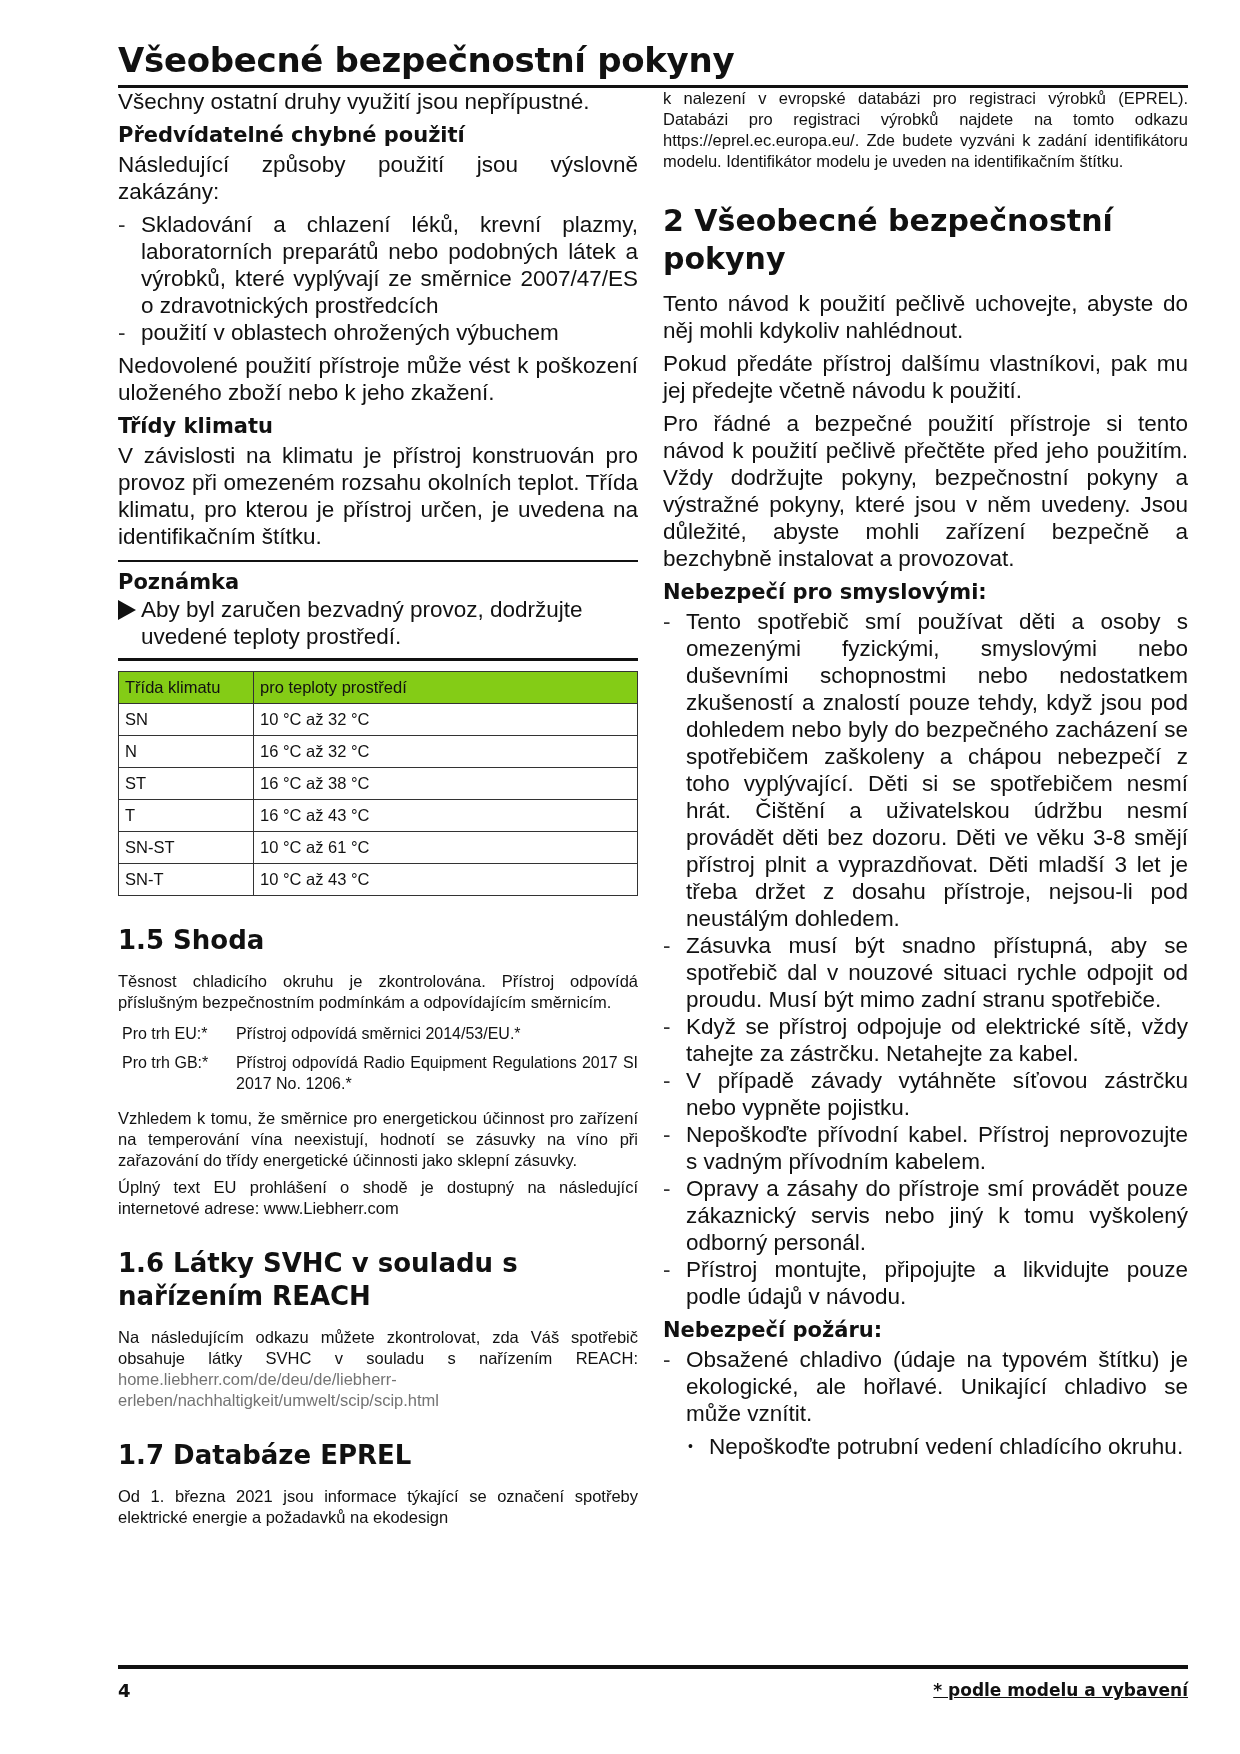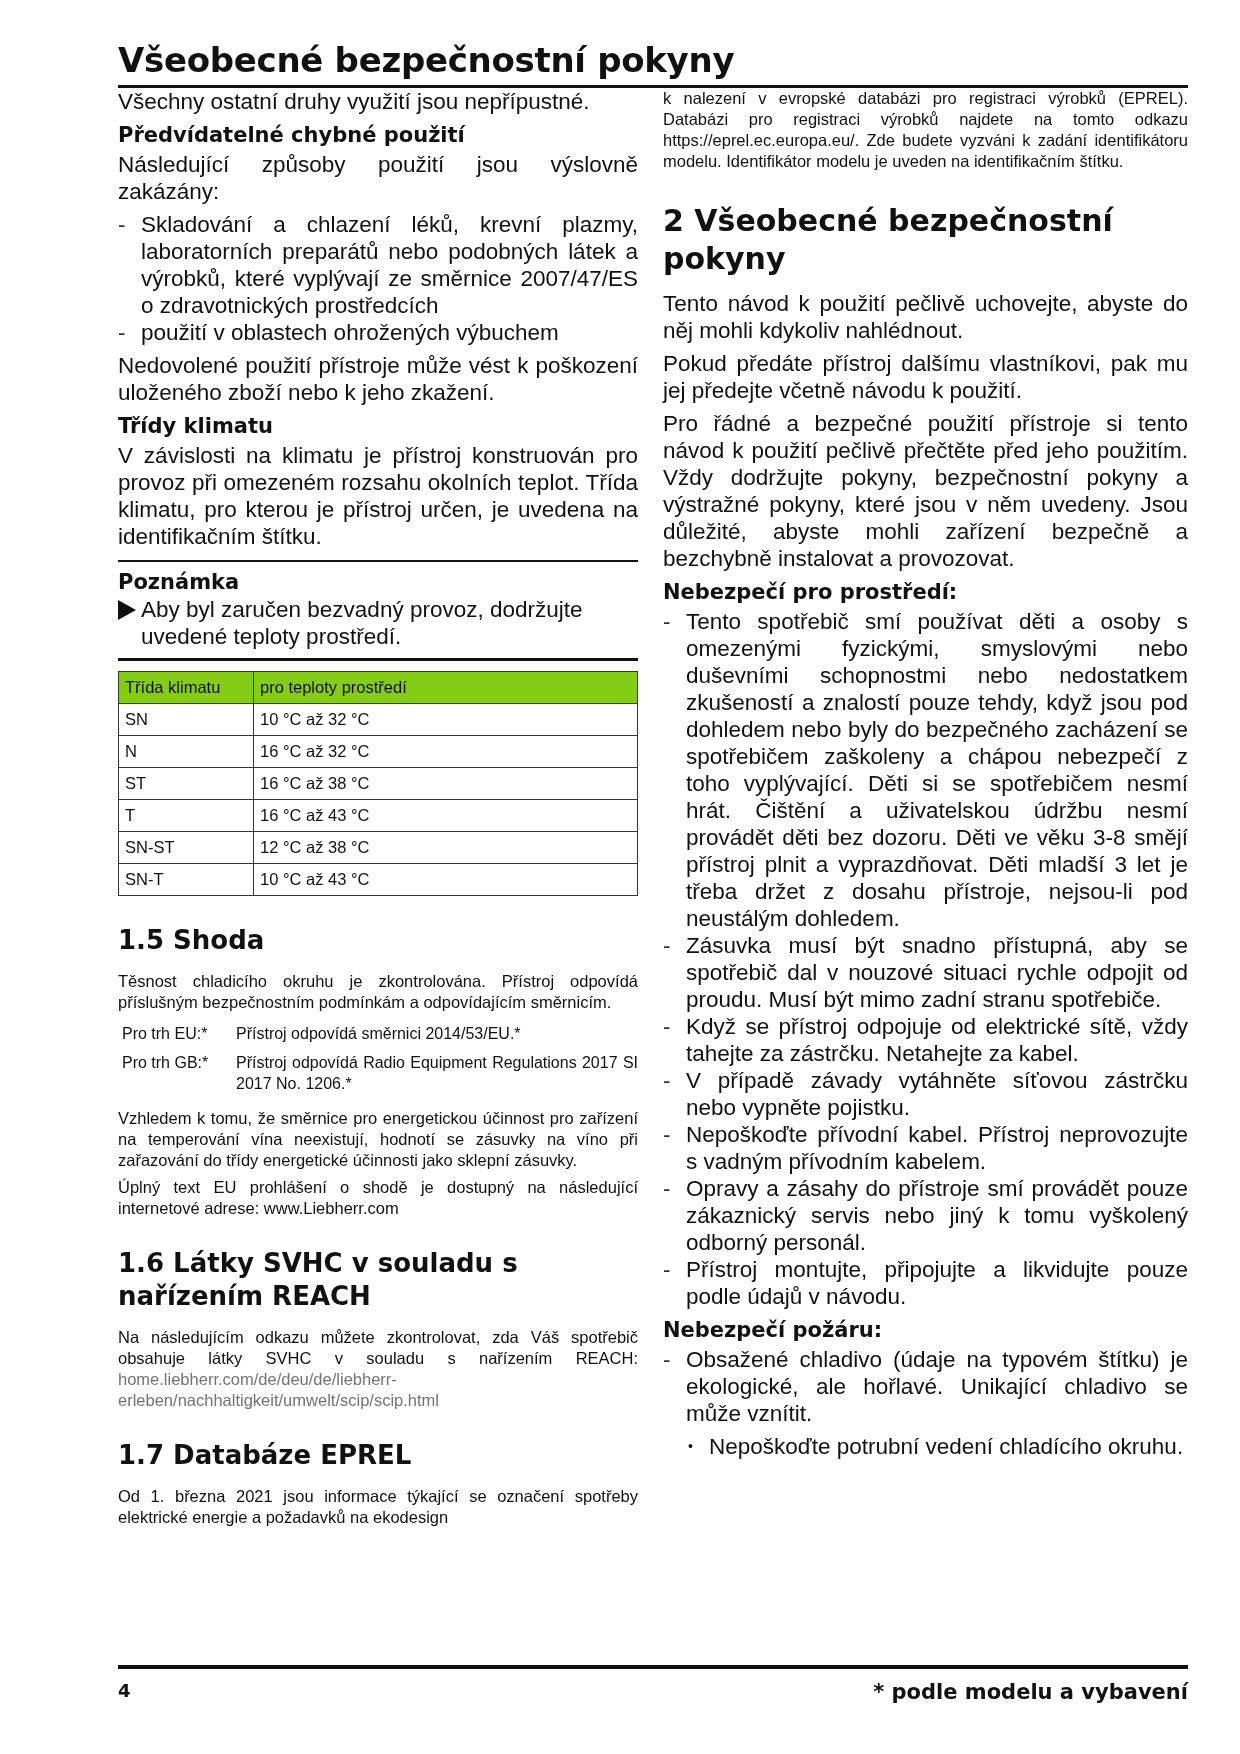--- a/index.html
+++ b/index.html
@@ -31,21 +31,21 @@
   table.climate th, table.climate td { border: 1.5px solid #333; padding: 0 6px; height: 31px; text-align: left; font-weight: normal; }
   table.climate th { background: #84cc16; }
   table.climate td:first-child, table.climate th:first-child { width: 122px; }
   .defs { margin: 10px 0 14px 4px; font-size: 16px; line-height: 21px; }
   .def-row { display: flex; margin-bottom: 8px; }
   .def-term { width: 114px; flex: none; }
   .def-desc { flex: 1; text-align: justify; }
   .link { color: #737373; }
   .bottom-rule { position: absolute; left: 118px; top: 1665px; width: 1070px; height: 4px; background: #111; }
   .page-number { position: absolute; left: 118px; top: 1680px; font-family: "DejaVu Sans", sans-serif; font-weight: bold; font-size: 18px; }
-  .footnote { position: absolute; right: 52px; top: 1680px; font-family: "DejaVu Sans", sans-serif; font-weight: bold; font-size: 21px; }
+  .footnote { position: absolute; right: 52px; top: 1680px; font-family: "DejaVu Sans", sans-serif; font-weight: bold; font-size: 17px; text-decoration: underline; }
 </style>
 </head>
 <body>
 
 <div class="page-header">
   <h1 class="page-title">Všeobecné bezpečnostní pokyny</h1>
 </div>
 <div class="top-rule"></div>
 
 <div class="col col-left">
@@ -89,21 +89,21 @@
       <tr>
           <td>ST</td>
           <td>16 °C až 38 °C</td>
         </tr>
       <tr>
           <td>T</td>
           <td>16 °C až 43 °C</td>
         </tr>
       <tr>
           <td>SN-ST</td>
-          <td>12 °C až 38 °C</td>
+          <td>10 °C až 61 °C</td>
         </tr>
       <tr>
           <td>SN-T</td>
           <td>10 °C až 43 °C</td>
         </tr>
     </tbody>
   </table>
 
   <h2 class="h2">1.5  Shoda</h2>
   <p class="small">Těsnost chladicího okruhu je zkontrolována. Přístroj odpo­vídá příslušným bezpečnostním podmínkám a odpovídajícím směrnicím.</p>
@@ -128,21 +128,21 @@
 </div>
 
 <div class="col col-right">
   <p class="small">k nalezení v evropské databázi pro registraci výrobků (EPREL). Databázi pro registraci výrobků najdete na tomto odkazu https://eprel.ec.europa.eu/. Zde budete vyzváni k zadání identifikátoru modelu. Identifikátor modelu je uveden na identifikačním štítku.</p>
 
   <h2 class="h1">2  Všeobecné bezpečnostní pokyny</h2>
   <p class="big">Tento návod k použití pečlivě uchovejte, abyste do něj mohli kdykoliv nahlédnout.</p>
   <p class="big">Pokud předáte přístroj dalšímu vlastníkovi, pak mu jej předejte včetně návodu k použití.</p>
   <p class="big">Pro řádné a bezpečné použití přístroje si tento návod k použití pečlivě přečtěte před jeho použitím. Vždy dodržujte pokyny, bezpeč­nostní pokyny a výstražné pokyny, které jsou v něm uvedeny. Jsou důležité, abyste mohli zařízení bezpečně a bezchybně instalovat a provozovat.</p>
 
-  <div class="sub">Nebezpečí pro prostředí:</div>
+  <div class="sub">Nebezpečí pro smyslovými:</div>
   <ul class="dash">
     <li>Tento spotřebič smí používat děti a osoby s omezenými fyzickými, smyslovými nebo duševními schopnostmi nebo nedostatkem zkušeností a znalostí pouze tehdy, když jsou pod dohledem nebo byly do bezpeč­ného zacházení se spotřebičem zaškoleny a chápou nebezpečí z toho vyplývající. Děti si se spotřebičem nesmí hrát. Čištění a uživatelskou údržbu nesmí provádět děti bez dozoru. Děti ve věku 3-8 smějí přístroj plnit a vyprazdňovat. Děti mladší 3 let je třeba držet z dosahu přístroje, nejsou-li pod neustálým dohledem.</li>
     <li>Zásuvka musí být snadno přístupná, aby se spotřebič dal v nouzové situaci rychle odpojit od proudu. Musí být mimo zadní stranu spotřebiče.</li>
     <li>Když se přístroj odpojuje od elektrické sítě, vždy tahejte za zástrčku. Netahejte za kabel.</li>
     <li>V případě závady vytáhněte síťovou zástrčku nebo vypněte pojistku.</li>
     <li>Nepoškoďte přívodní kabel. Přístroj nepro­vozujte s vadným přívodním kabelem.</li>
     <li>Opravy a zásahy do přístroje smí provádět pouze zákaznický servis nebo jiný k tomu vyškolený odborný personál.</li>
     <li>Přístroj montujte, připojujte a likvidujte pouze podle údajů v návodu.</li>
   </ul>
 

